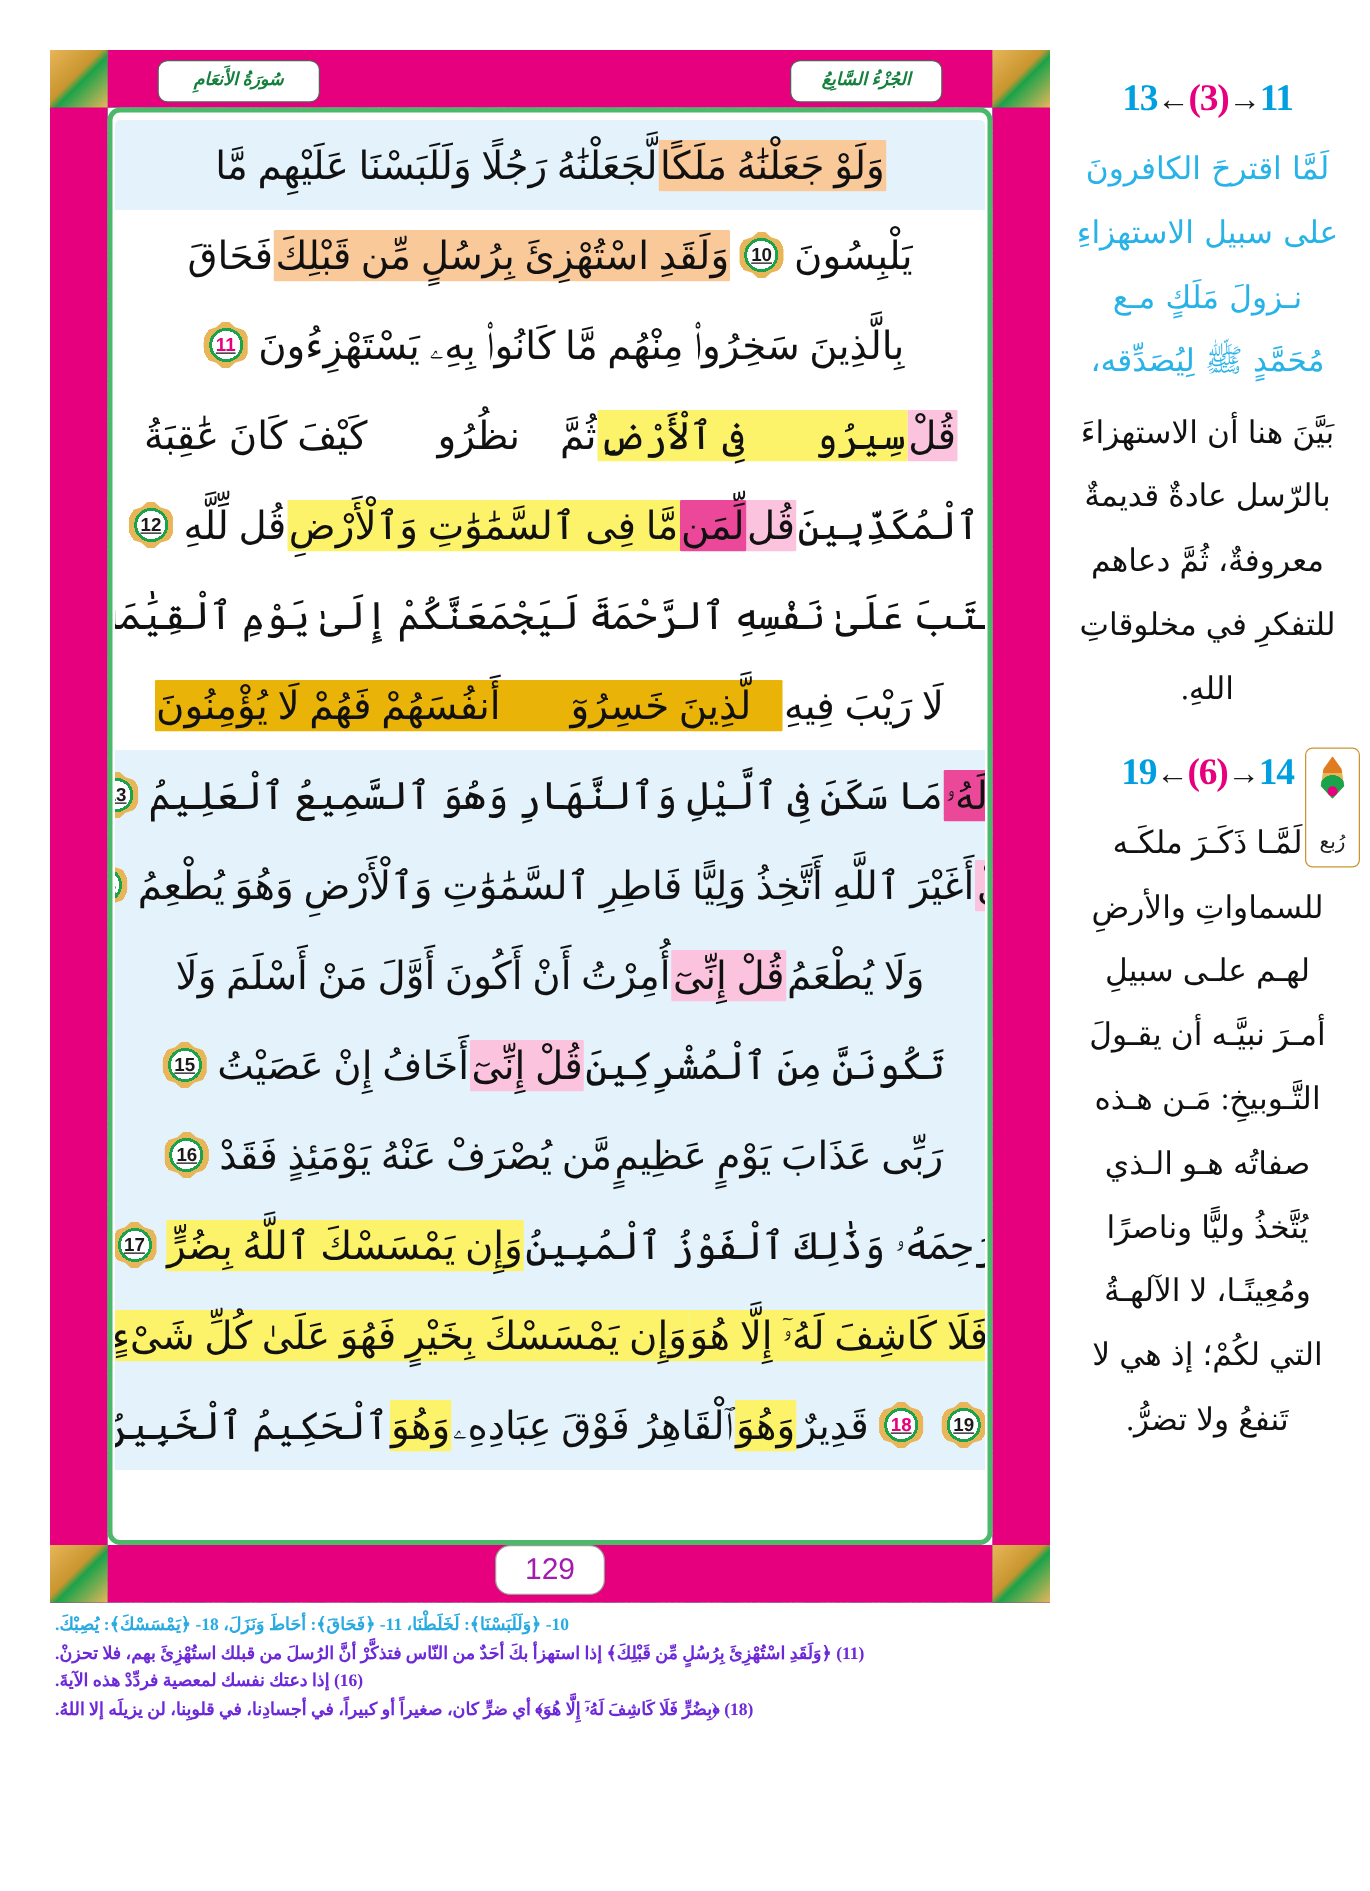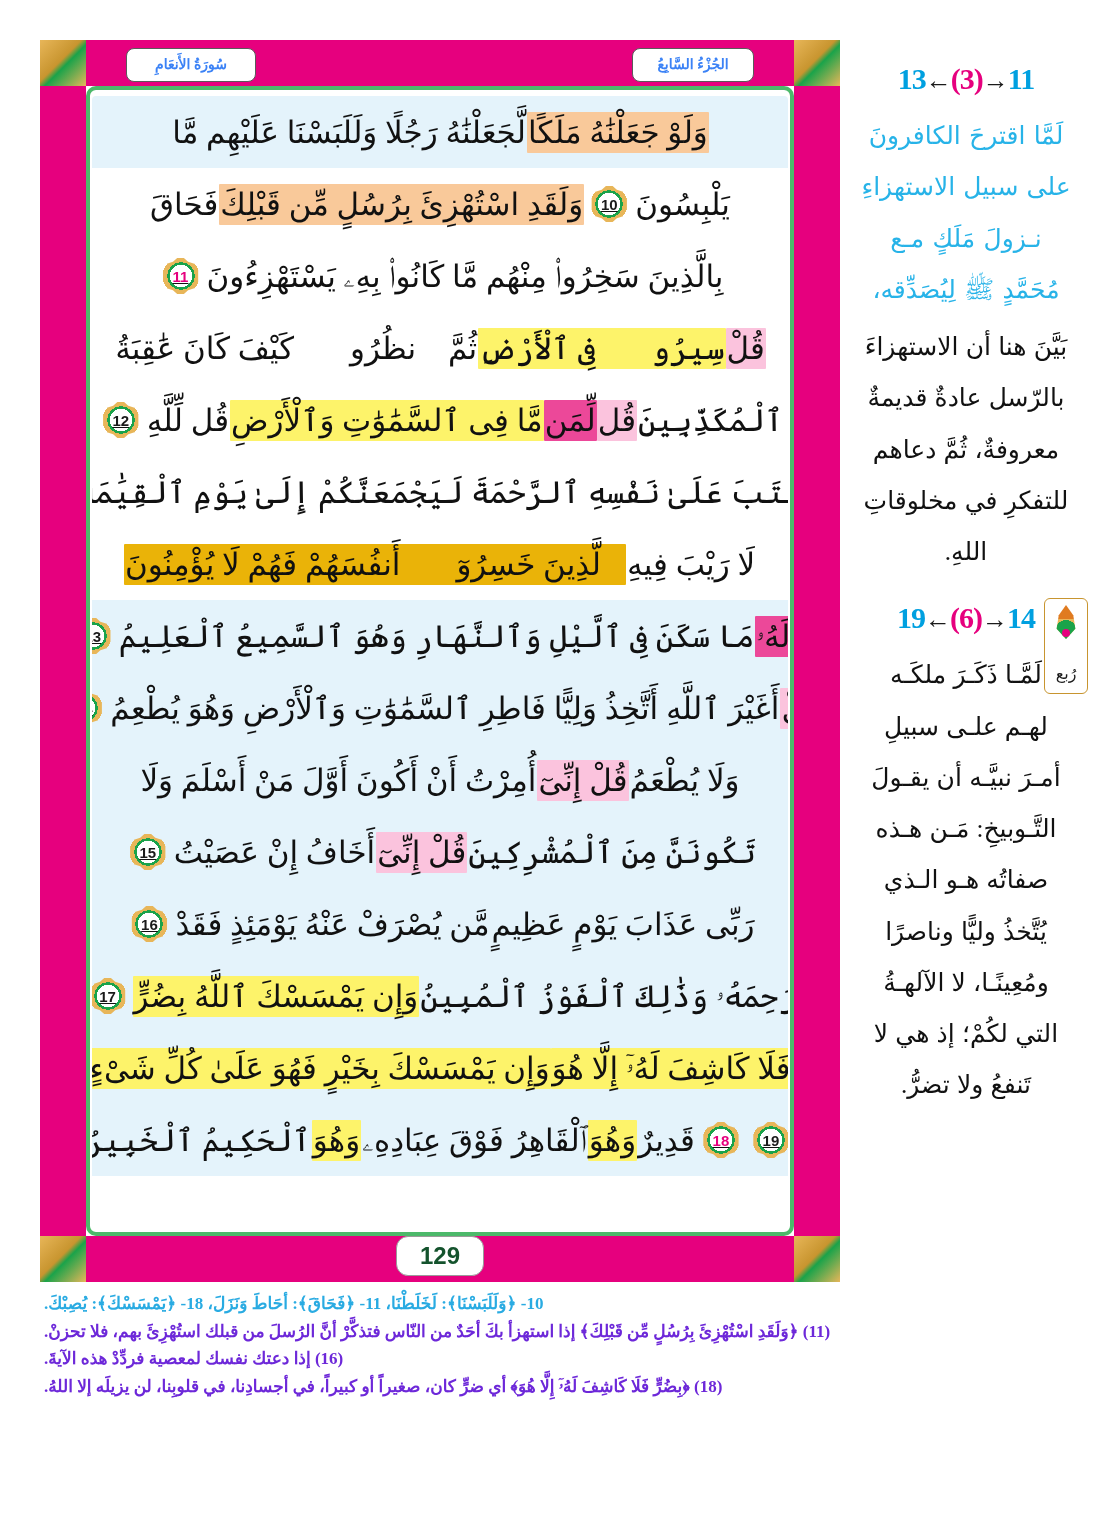--- a/index.html
+++ b/index.html
@@ -141,38 +141,39 @@
 
   
   .cartouche{
     position:absolute;
     top:8px;
     height:32px;
     background:#ffffff;
     border:1.6px solid #5a5a5a;
     border-radius:8px;
     display:flex;align-items:center;justify-content:center;
-    font-size:14px;font-weight:bold;color:#3b82f6;
+    font-size:14px;font-weight:bold;color:#15803d;
     padding:0 8px;white-space:nowrap;
     line-height:1;
+    font-style:italic;
   }
   .cart-surah{left:86px;width:112px;}
   .cart-juz{right:86px;width:104px;}
 
   
   .pagenum{
     position:absolute;
     bottom:6px;left:50%;transform:translateX(-50%);
     width:86px;height:38px;
     background:#ffffff;
     border:1.4px solid #9a9a9a;
     border-radius:12px;
     display:flex;align-items:center;justify-content:center;
     font-family:"Liberation Sans","DejaVu Sans",sans-serif;
-    font-size:24px;color:#14532d;font-weight:bold;
+    font-size:24px;color:#a21caf;
   }
 
   
   .textblock{
     position:absolute;
     top:96px;left:92px;
     width:696px;height:1128px;
     background:#ffffff;
     overflow:hidden;
     border-radius:4px;
@@ -262,21 +263,21 @@
 
   
   .footnotes{
     position:absolute;
     top:1290px;left:44px;
     width:812px;
     direction:rtl;
     text-align:right;
   }
   .fn{
-    font-size:17px;
+    font-size:14px;
     font-weight:bold;
     line-height:1.62;
     white-space:nowrap;
     font-family:"Liberation Serif","DejaVu Serif",serif;
   }
   .fn-cyan{color:#29abe2;text-align:left;direction:rtl;}
   .fn-magenta{color:#6d28d9;text-align:left;}
   .fn-row{display:block;}
 </style>
 </head>
@@ -437,20 +438,21 @@
         <div>بَيَّنَ هنا أن الاستهزاءَ</div>
         <div>بالرّسل عادةٌ قديمةٌ</div>
         <div>معروفةٌ، ثُمَّ دعاهم</div>
         <div>للتفكرِ في مخلوقاتِ</div>
         <div>اللهِ.</div>
       </div>
       <div class="sb-gap"></div>
       <div class="range-head"><span>19</span><span class="arrow">←</span><span class="paren">(6)</span><span class="arrow">→</span><span>14</span></div>
       <div class="tafsir-black sb-block">
         <div>لَمَّـا ذَكَـرَ ملكَـه</div>
+        <div>للسماواتِ والأرضِ</div>
         <div>لهـم علـى سبيلِ</div>
         <div>أمـرَ نبيَّـه أن يقـولَ</div>
         <div>التَّـوبيخِ: مَـن هـذه</div>
         <div>صفاتُه هـو الـذي</div>
         <div>يُتَّخذُ وليًّا وناصرًا</div>
         <div>ومُعِينًـا، لا الآلهـةُ</div>
         <div>التي لكُمْ؛ إذ هي لا</div>
         <div>تَنفعُ ولا تضرُّ.</div>
       </div>
       <div class="sb-gap"></div>

